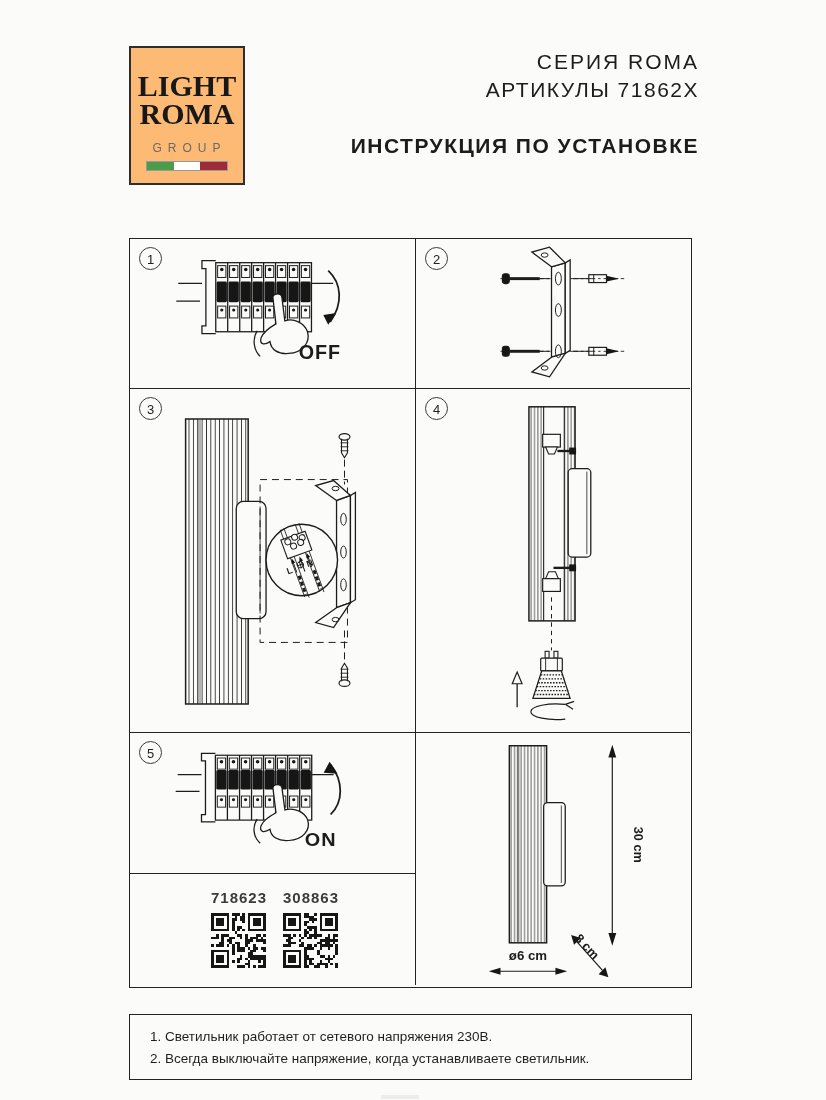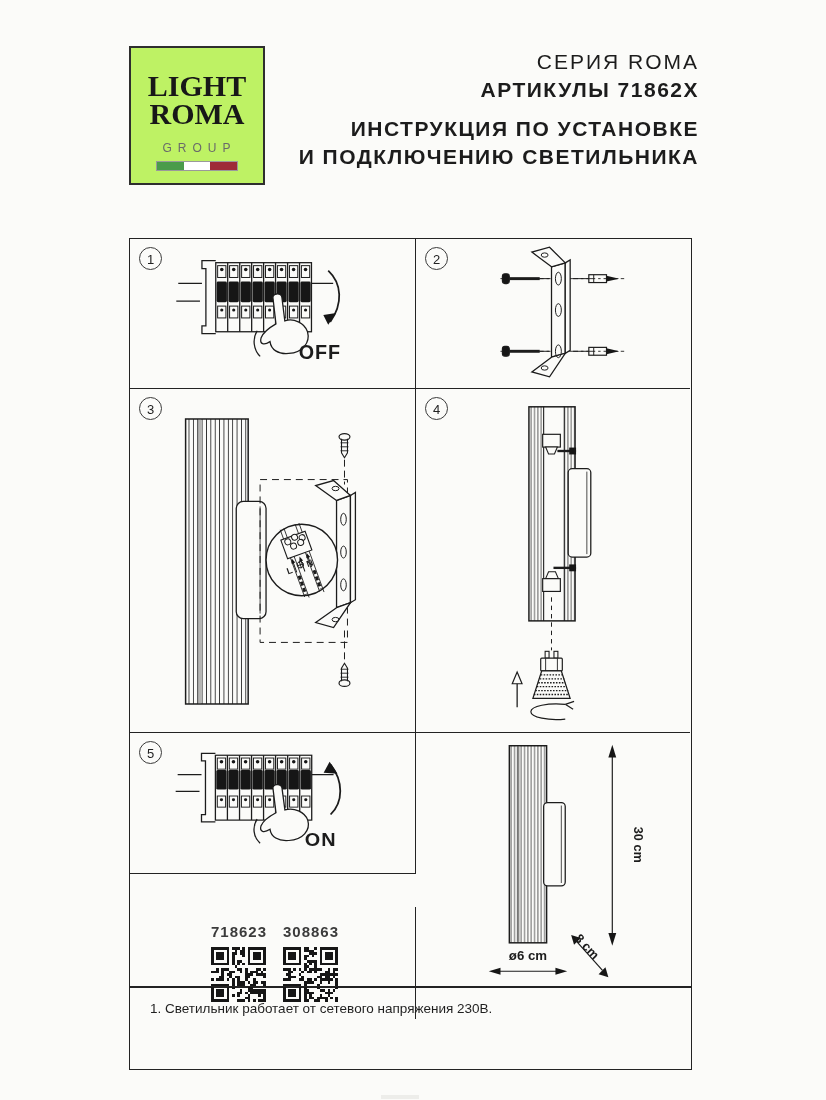--- a/index.html
+++ b/index.html
@@ -1,60 +1,60 @@
 <!DOCTYPE html>
 <html><head>
 <meta charset="utf-8">
 <style>
   html,body{margin:0;padding:0;background:#fbfbf9;}
   .page{position:relative;width:826px;height:1100px;background:#fbfbf9;overflow:hidden;
         font-family:"Liberation Sans",sans-serif;color:#1c1c1c;}
   .abs{position:absolute;}
 
   
-  .logo-box{left:129px;top:46px;width:136px;height:139px;background:#bef264;
+  .logo-box{left:129px;top:46px;width:116px;height:139px;background:#fdba74;
             border:2px solid #2e2e2e;box-sizing:border-box;text-align:center;}
   .logo-word{font-family:"Liberation Serif",serif;font-weight:700;font-size:30px;
              line-height:28px;color:#181818;letter-spacing:0;}
   .logo-word.first{margin-top:24px;}
   .logo-group{font-size:12px;letter-spacing:6px;color:#6a6a6a;margin-top:13px;margin-left:5px;}
   .logo-flag{width:80px;height:8px;margin:6px auto 0;border:1px solid #9a9a9a;
              box-sizing:content-box;display:flex;}
   .logo-flag span{flex:1;height:100%;}
 
   .header-text{right:127px;top:48px;text-align:right;}
   .hdr-series{font-size:21px;font-weight:400;letter-spacing:2px;line-height:28px;}
-  .hdr-articles{font-size:21px;font-weight:700;letter-spacing:1.5px;line-height:28px;}
-  .hdr-title{margin-top:11px;font-size:21px;font-weight:700;letter-spacing:1.5px;line-height:28px;}
+  .hdr-articles{font-size:21px;font-weight:400;letter-spacing:1.5px;line-height:28px;}
+  .hdr-title{margin-top:28px;font-size:21px;font-weight:700;letter-spacing:1.5px;line-height:28px;}
 
   
   .grid{left:129px;top:238px;width:563px;height:750px;border:1.6px solid #232323;box-sizing:border-box;}
   .cell{position:absolute;box-sizing:border-box;}
   .cell-1{left:0;top:0;width:286px;height:150px;border-right:1.4px solid #232323;border-bottom:1.4px solid #232323;}
   .cell-2{left:286px;top:0;width:274px;height:150px;border-bottom:1.4px solid #232323;}
   .cell-3{left:0;top:150px;width:286px;height:344px;border-right:1.4px solid #232323;border-bottom:1.4px solid #232323;}
   .cell-4{left:286px;top:150px;width:274px;height:344px;border-bottom:1.4px solid #232323;}
   .cell-5{left:0;top:494px;width:286px;height:141px;border-right:1.4px solid #232323;border-bottom:1.4px solid #232323;}
-  .cell-qr{left:0;top:668px;width:286px;height:112px;border-right:1.4px solid #232323;}
+  .cell-qr{left:0;top:634px;width:286px;height:112px;border-right:1.4px solid #232323;}
   .cell-dim{left:286px;top:494px;width:274px;height:253px;}
 
   .step-badge{position:absolute;left:9px;top:8px;width:23px;height:23px;border:1.3px solid #3a3a3a;
               border-radius:50%;text-align:center;line-height:23px;font-size:13px;color:#222;
               box-sizing:border-box;background:transparent;}
 
   svg{display:block;}
   svg text{font-family:"Liberation Sans",sans-serif;fill:#1c1c1c;}
 
   
   .qr-label{position:absolute;top:16px;width:70px;text-align:center;font-size:15px;
             font-weight:700;color:#3b3b3b;letter-spacing:1px;}
   .qr-svg{position:absolute;top:40px;width:55px;height:55px;}
 
   
-  .notes-box{left:129px;top:986px;width:563px;height:84px;border:1.6px solid #232323;
+  .notes-box{left:129px;top:1014px;width:563px;height:66px;border:1.6px solid #232323;
              box-sizing:border-box;padding:11px 0 17px 20px;}
   .notes-box p{margin:0;font-size:13.5px;line-height:22px;color:#1f1f1f;}
 
   .page-artifact{left:381px;top:1095px;width:38px;height:4px;background:#ededea;}
 </style>
 </head>
 <body>
 
 <div class="page">
 
@@ -67,21 +67,20 @@
       <span style="background:#ffffff"></span>
       <span style="background:#9e2b38"></span>
     </div>
   </div>
 
   <div class="abs header-text">
     <div class="hdr-series">СЕРИЯ ROMA</div>
     <div class="hdr-articles">АРТИКУЛЫ 71862X</div>
     <div class="hdr-title">
       <div>ИНСТРУКЦИЯ ПО УСТАНОВКЕ</div>
-      <div>И ПОДКЛЮЧЕНИЮ СВЕТИЛЬНИКА</div>
     </div>
   </div>
 
   <div class="abs grid">
 
     <div class="cell cell-1">
       <div class="step-badge">1</div>
       <svg width="284" height="148" viewBox="0 0 286 150">
         <g stroke="#1c1c1c" stroke-width="1.3" fill="none">
           <path d="M48,45 H72 M46,63 H70 M183,45 H205"></path>
@@ -859,16 +858,17 @@
           <polygon points="74,243 86,239.5 86,246.5" fill="#161616"></polygon>
           <polygon points="154,243 142,239.5 142,246.5" fill="#161616"></polygon>
         </g>
         <text x="114" y="232" font-size="13.5" font-weight="700" text-anchor="middle">ø6 cm</text>
       </svg>
     </div>
   </div>
 
   <div class="abs notes-box">
     <p>1. Светильник работает от сетевого напряжения 230В.</p>
+    <p>2. Всегда выключайте напряжение, когда устанавливаете светильник.</p>
   </div>
 
   <div class="abs page-artifact"></div>
 </div>
 
 </body></html>

